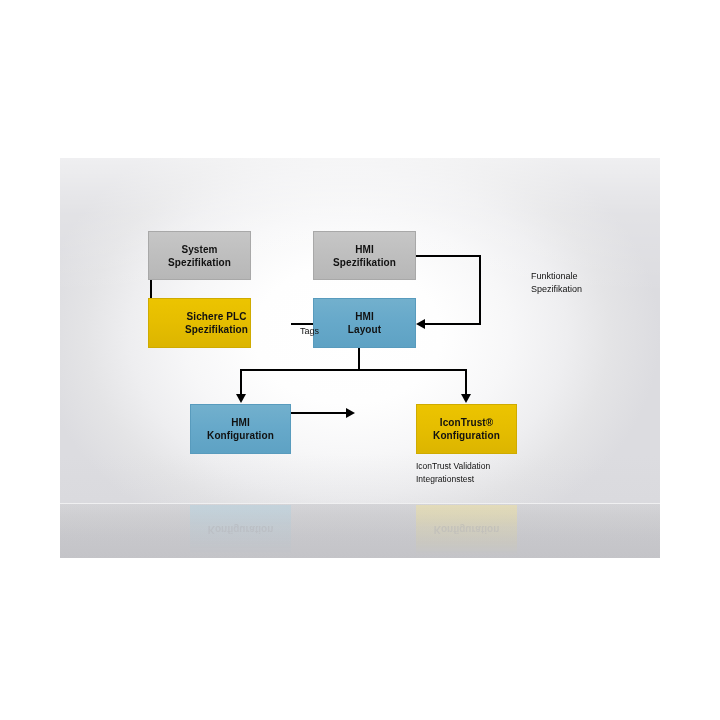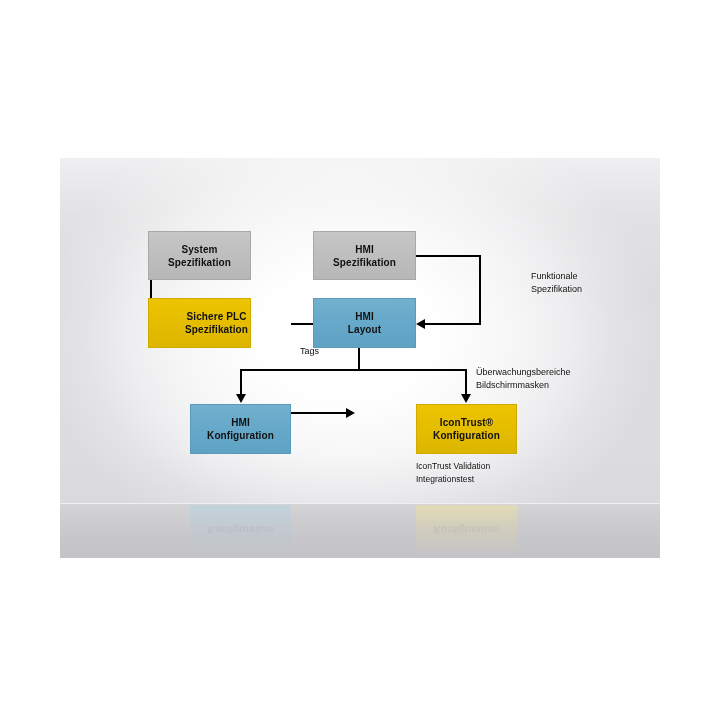--- a/index.html
+++ b/index.html
@@ -229,33 +229,29 @@
       <div class="node n-blue" style="left:130px; top:246px; width:101px; height:50px;">
         <span class="ln">HMI</span>
         <span class="ln">Konfiguration</span>
       </div>
 
       <div class="node n-yellow" style="left:356px; top:246px; width:101px; height:50px;">
         <span class="ln">IconTrust®</span>
         <span class="ln">Konfiguration</span>
       </div>
 
-      <div class="cap" style="left:240px; top:167px;margin-top:20px;">
+      <div class="cap" style="left:240px; top:167px;">
         <span class="ln">Tags</span>
       </div>
 
       <div class="cap" style="left:427px; top:112px;margin-left:44px;">
         <span class="ln">Funktionale</span>
         <span class="ln">Spezifikation</span>
       </div>
 
-      <div class="cap" style="left:416px; top:208px;">
-        <span class="ln">Überwachungsbereiche</span>
-        <span class="ln">Bildschirmmasken</span>
-      </div>
 
       <div class="cap cap-small" style="left:356px; top:302px;">
         <span class="ln">IconTrust Validation</span>
         <span class="ln">Integrationstest</span>
       </div>
 
     </div>
 
     <div id="plate-sheen"></div>
   </div>

